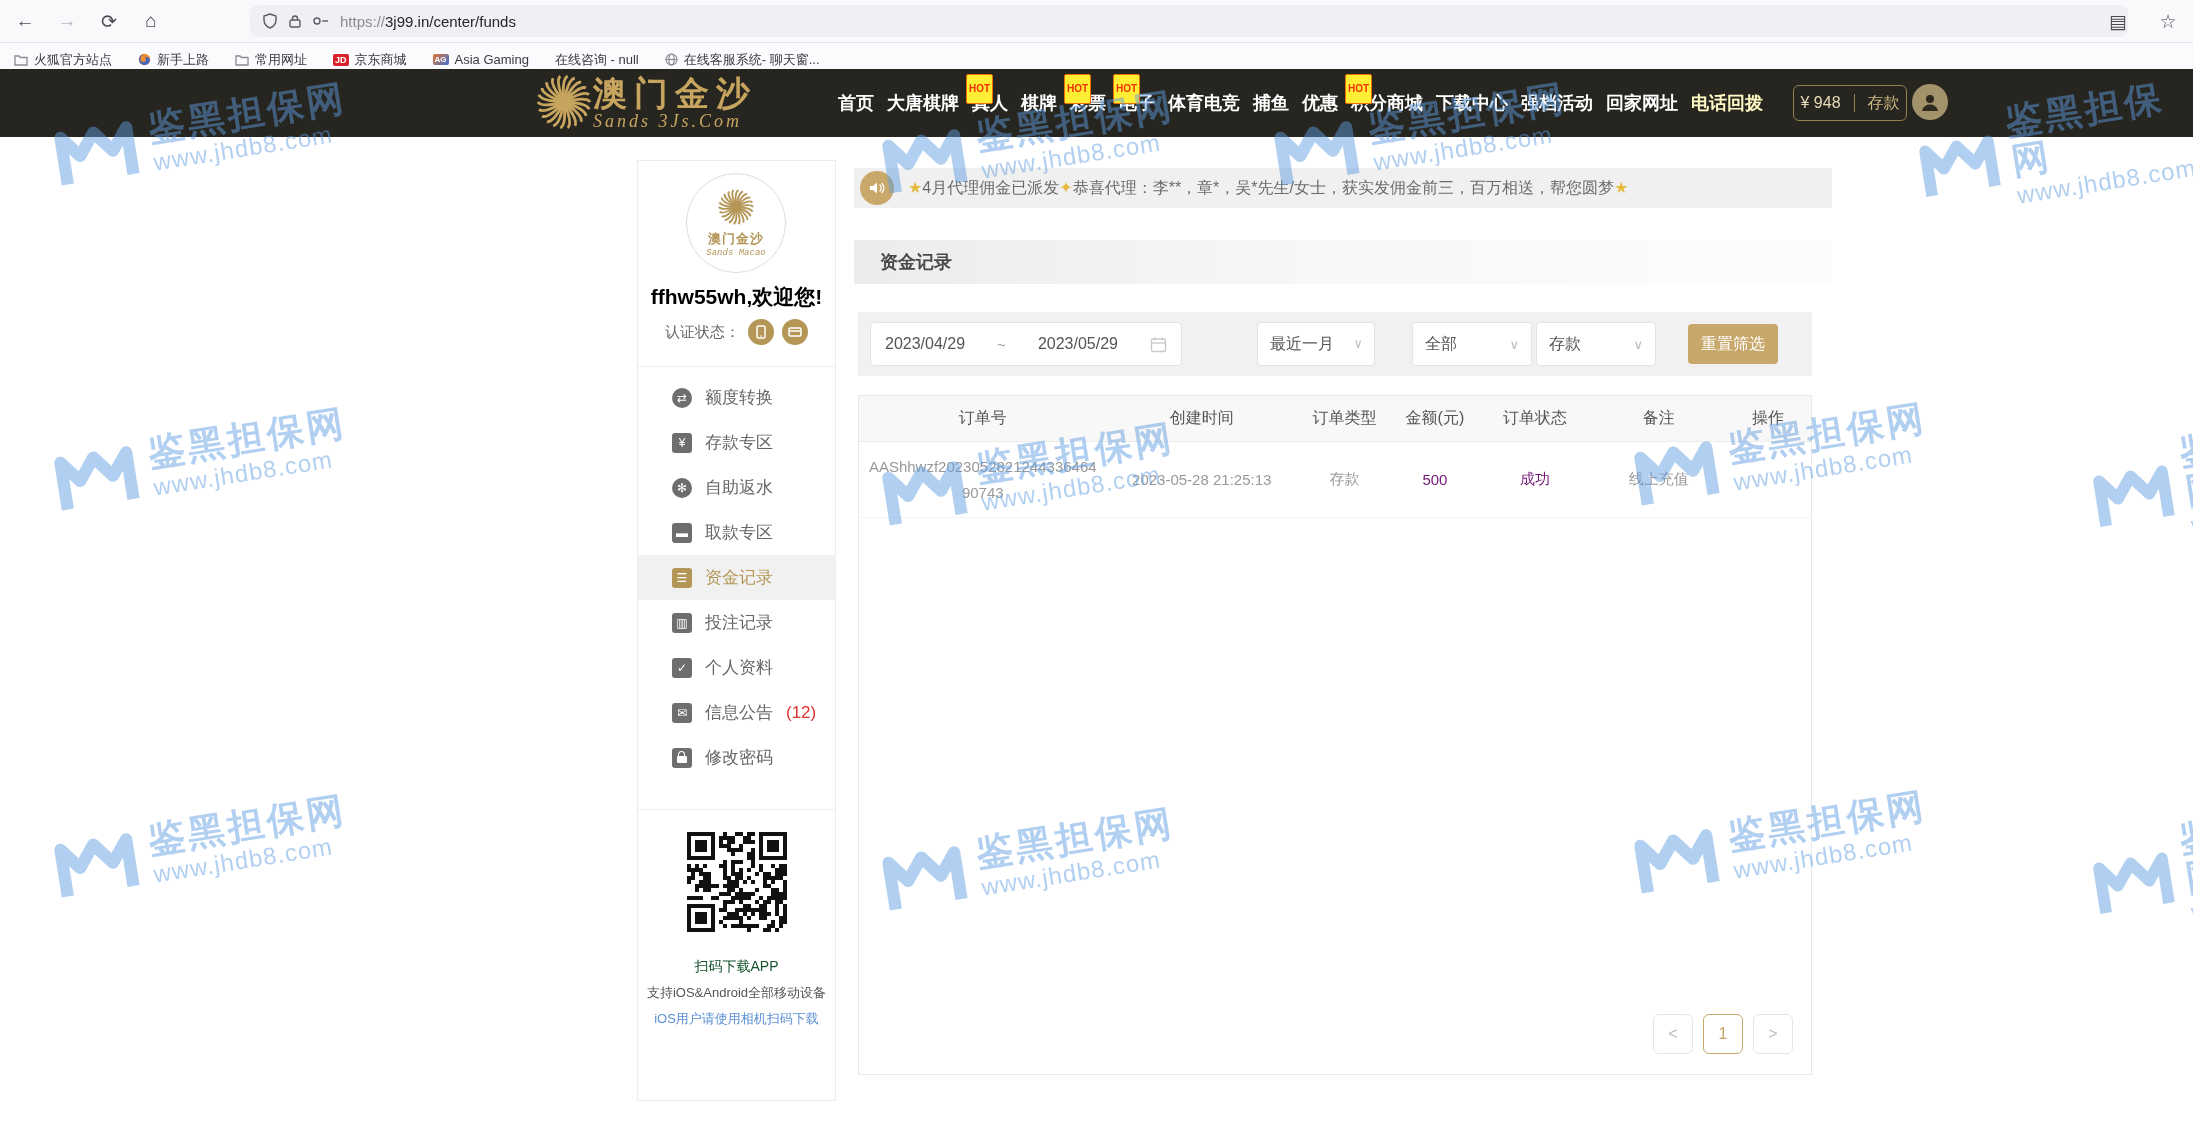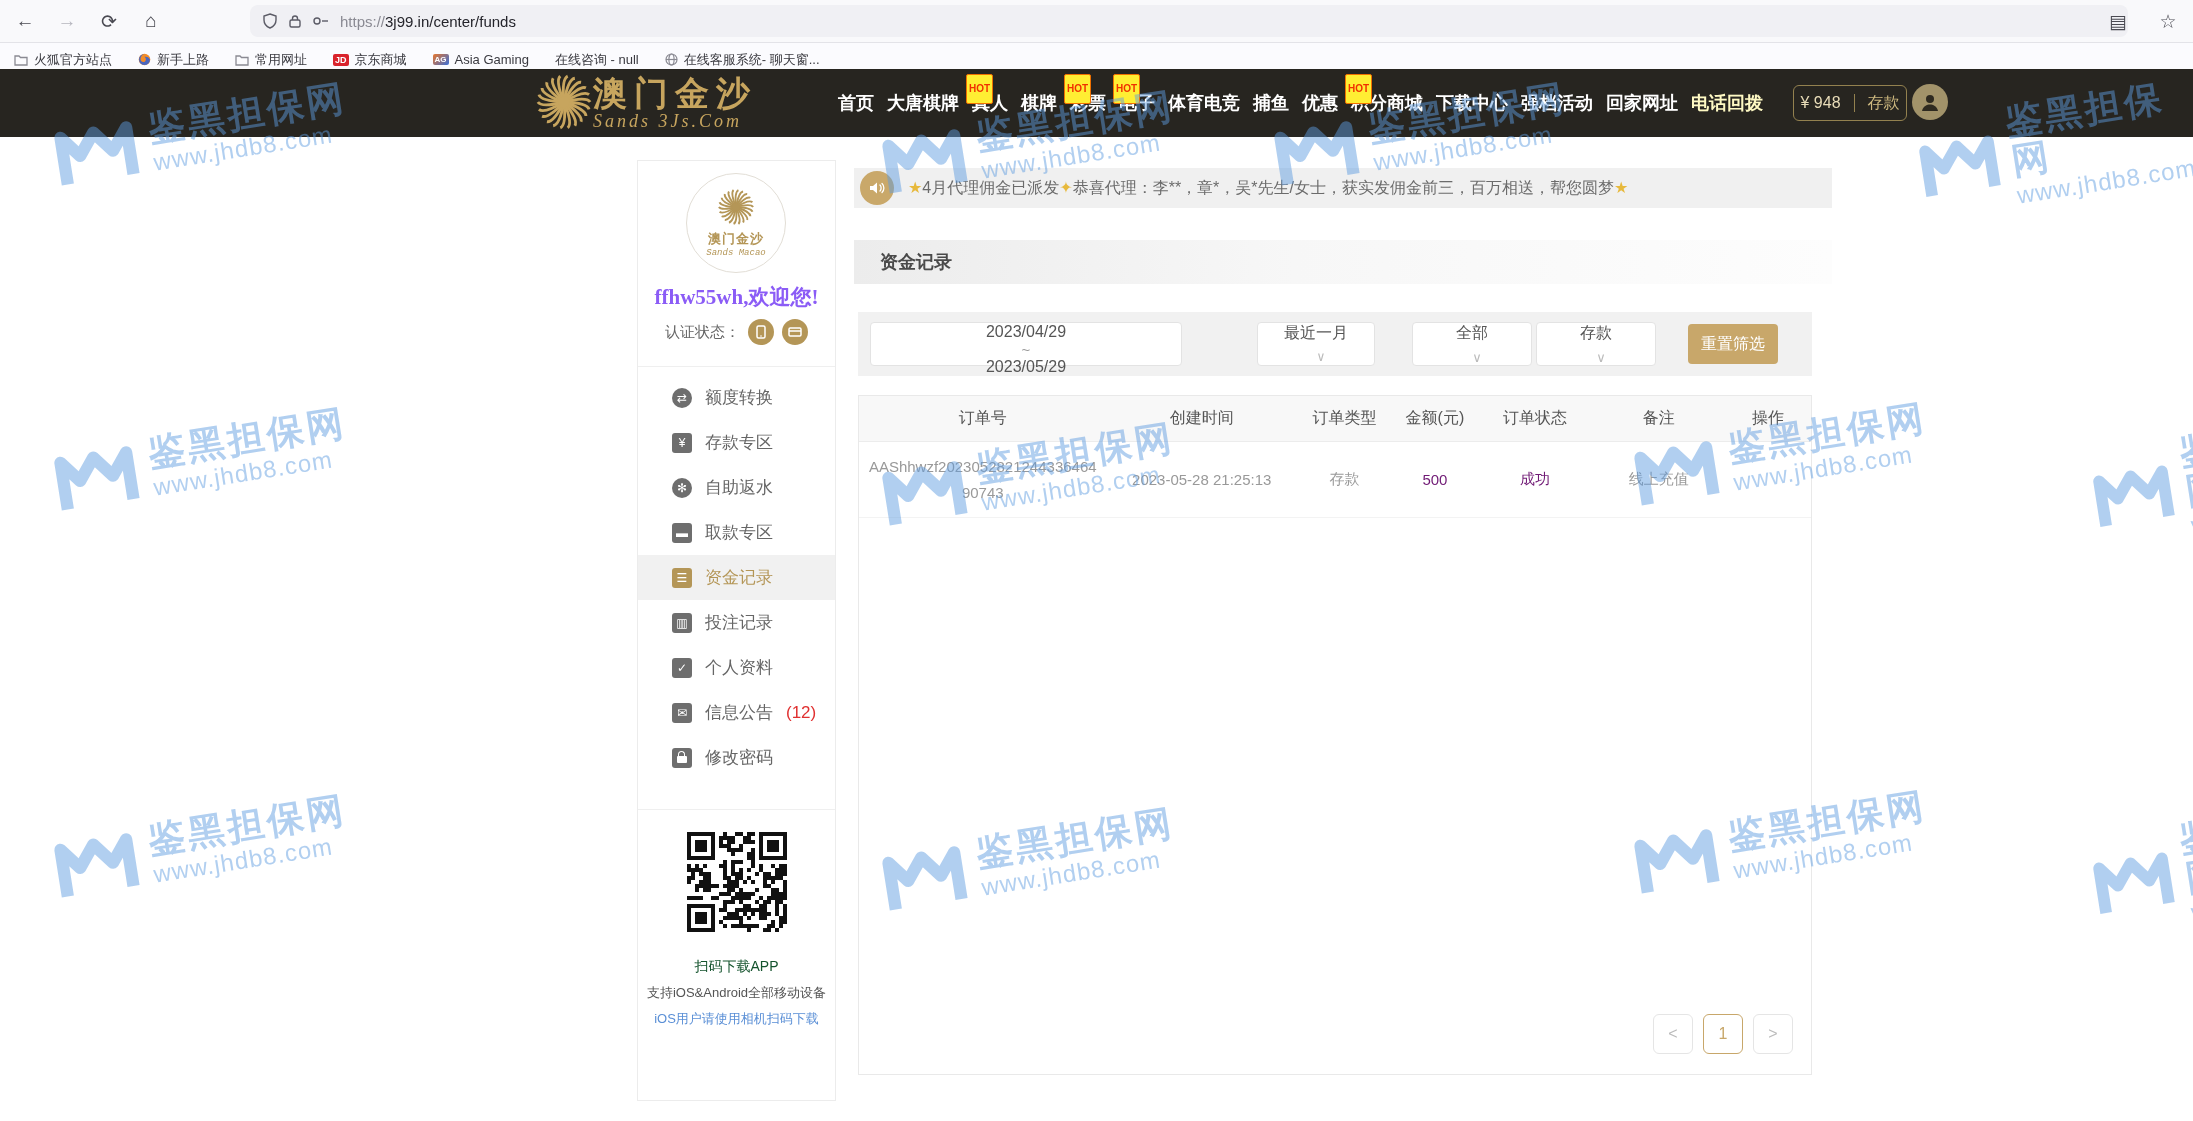--- a/index.html
+++ b/index.html
@@ -31,21 +31,21 @@
   .hot{position:absolute;top:-17px;left:-6px;background:#ffee33;color:#f03000;border:1px solid #f07000;font-size:10px;font-weight:bold;padding:8px 2px;border-radius:2px;line-height:12px;}
   #balance-pill{position:absolute;left:1793px;top:16px;width:112px;height:34px;border:1px solid #93814f;border-radius:6px;display:flex;align-items:center;justify-content:space-around;color:#e8dcb8;font-size:16px;cursor:pointer;}
   #balance-pill .sep{width:1px;height:18px;background:#93814f;}
   #nav-avatar{position:absolute;left:1912px;top:15px;width:36px;height:36px;border-radius:50%;background:#a2936a;display:flex;align-items:center;justify-content:center;cursor:pointer;}
 
   
   #sidebar{position:absolute;left:637px;top:160px;width:199px;height:941px;background:#fff;border:1px solid #ececec;box-sizing:border-box;}
   #avatar-circle{position:absolute;left:48px;top:12px;width:98px;height:98px;border-radius:50%;border:1px solid #e2ded6;display:flex;flex-direction:column;align-items:center;justify-content:center;background:#fff;}
   #avatar-circle .az1{font-family:"Liberation Serif","DejaVu Serif",serif;font-size:13px;font-weight:bold;color:#b49657;letter-spacing:1px;}
   #avatar-circle .az2{font-family:Liberation Mono, monospace;font-size:9px;font-style:italic;color:#b49657;}
-  #welcome{position:absolute;left:0;top:122px;width:100%;text-align:center;font-family:Liberation Serif, serif;font-size:21px;font-weight:bold;color:#8b5cf6;}
+  #welcome{position:absolute;left:0;top:122px;width:100%;text-align:center;font-family:Liberation Sans, sans-serif;font-size:21px;font-weight:bold;color:#000000;}
   #auth-row{position:absolute;left:0;top:158px;width:100%;display:flex;align-items:center;justify-content:center;gap:8px;font-size:15px;color:#666;}
   .auth-ico{width:26px;height:26px;border-radius:50%;background:#b49657;display:flex;align-items:center;justify-content:center;cursor:pointer;}
   #menu{position:absolute;left:0;top:205px;width:100%;border-top:1px solid #efefef;padding-top:8px;}
   .mi{display:flex;align-items:center;gap:13px;height:45px;padding-left:34px;color:#666;font-size:17px;cursor:pointer;}
   .mi.active{background:#f1f1f1;color:#b49657;}
   .mi-icon{width:20px;height:20px;border-radius:3px;background:#6e6e6e;color:#fff;font-size:12px;display:flex;align-items:center;justify-content:center;flex:none;}
   .mi-icon.round{border-radius:50%;}
   .mi.active .mi-icon{background:#b49657;}
   .mi .badge{color:#e03030;}
   .lockbody{width:10px;height:7px;background:#fff;border-radius:1px;position:relative;margin-top:4px;}
@@ -58,21 +58,21 @@
 
   
   #announce{position:absolute;left:854px;top:168px;width:978px;height:40px;background:#f0f0f0;display:flex;align-items:center;}
   #announce-ico{width:34px;height:34px;border-radius:50%;background:#c9a86a;display:flex;align-items:center;justify-content:center;margin:0 14px 0 6px;flex:none;}
   #announce-text{font-size:16px;color:#6b6b6b;white-space:nowrap;overflow:hidden;}
   #announce-text .star{color:#e7b93c;}
   #page-title-strip{position:absolute;left:854px;top:240px;width:978px;height:44px;background:linear-gradient(90deg,#ececec 0%,#f7f7f7 45%,#fdfdfd 100%);display:flex;align-items:center;}
   #page-title{font-size:18px;color:#4a4a4a;margin-left:26px;font-weight:bold;}
 
   #filterbar{position:absolute;left:858px;top:312px;width:954px;height:64px;background:#f1f1f1;}
-  .fld{position:absolute;top:10px;height:44px;background:#fff;border:1px solid #e3e3e3;border-radius:4px;box-sizing:border-box;display:flex;align-items:center;cursor:pointer;flex-direction:column;}
+  .fld{position:absolute;top:10px;height:44px;background:#fff;border:1px solid #e3e3e3;border-radius:4px;box-sizing:border-box;display:flex;align-items:center;cursor:pointer;}
   #daterange{left:12px;width:312px;justify-content:space-between;padding:0 14px;}
   #daterange .dt{font-size:16px;color:#555;}
   #daterange .tilde{color:#999;font-size:15px;}
   .sel{padding:0 12px;justify-content:space-between;font-size:16px;color:#555;}
   #sel-range{left:399px;width:118px;font-family:Liberation Mono, monospace;}
   #sel-cat{left:554px;width:120px;}
   #sel-type{left:678px;width:120px;}
   .chev{color:#bbb;font-size:13px;margin-left:10px;}
   #reset-btn{position:absolute;left:830px;top:12px;width:90px;height:40px;background:#c8a76a;color:#fff;font-size:16px;border:none;border-radius:4px;display:flex;align-items:center;justify-content:center;cursor:pointer;}
 

